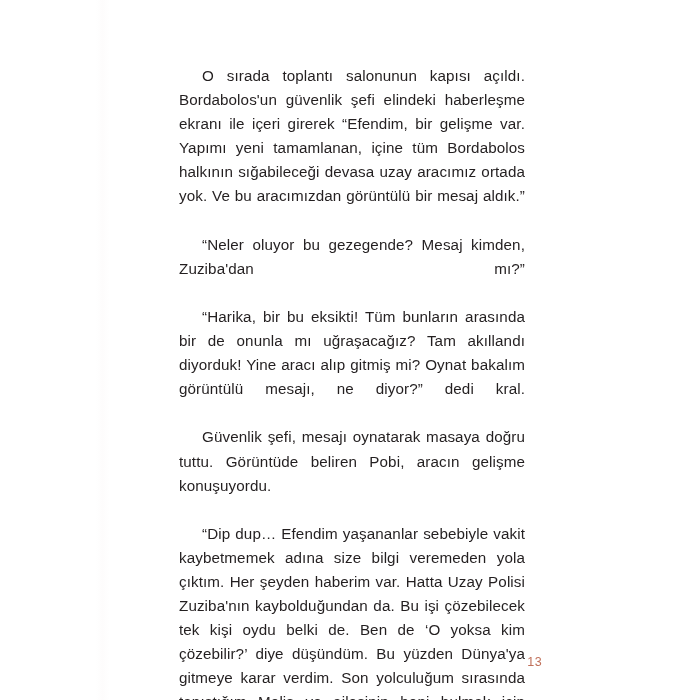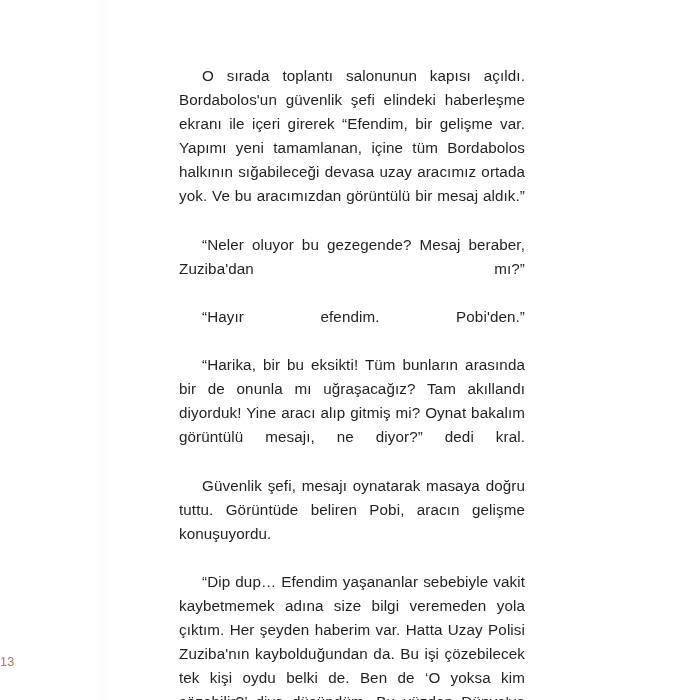--- a/index.html
+++ b/index.html
@@ -60,40 +60,39 @@
     content: "";
     display: inline-block;
     width: 100%;
   }
 
   .page-number {
     position: absolute;
     left: 0;
     top: 654px;
     width: 700px;
-    text-align: left;
+    text-align: right;
     padding-right: 158px;
     box-sizing: border-box;
     font-size: 12.5px;
     line-height: 16px;
     color: #c0705a;
     letter-spacing: 0.4px;
   }
 </style>
 </head>
 <body>
 
 <div class="page">
 
   <div class="gutter-band"></div>
 
   <div class="text-block">
     <p class="para">O sırada toplantı salonunun kapısı açıldı. Bordabolos'un güvenlik şefi elindeki haberleşme ekranı ile içeri girerek “Efendim, bir gelişme var. Yapımı yeni tamamlanan, içine tüm Bordabolos halkının sığabileceği devasa uzay aracımız ortada yok. Ve bu aracımızdan görüntülü bir mesaj aldık.”</p>
-    <p class="para">“Neler oluyor bu gezegende? Mesaj beraber, Zuziba'dan mı?”</p>
-    <p class="para">“Hayır efendim. Pobi'den.”</p>
+    <p class="para">“Neler oluyor bu gezegende? Mesaj kimden, Zuziba'dan mı?”</p>
     <p class="para">“Harika, bir bu eksikti! Tüm bunların arasında bir de onunla mı uğraşacağız? Tam akıllandı diyorduk! Yine aracı alıp gitmiş mi? Oynat bakalım görüntülü mesajı, ne diyor?” dedi kral.</p>
     <p class="para">Güvenlik şefi, mesajı oynatarak masaya doğru tuttu. Görüntüde beliren Pobi, aracın gelişme konuşuyordu.</p>
     <p class="para">“Dip dup… Efendim yaşananlar sebebiyle vakit kaybetmemek adına size bilgi veremeden yola çıktım. Her şeyden haberim var. Hatta Uzay Polisi Zuziba'nın kaybolduğundan da. Bu işi çözebilecek tek kişi oydu belki de. Ben de ‘O yoksa kim çözebilir?’ diye düşündüm. Bu yüzden Dünya'ya gitmeye karar verdim. Son yolculuğum sırasında tanıştığım Melis ve ailesinin beni bulmak için yaptığı planları biliyorsunuz. Zuziba ile beraber hareket edip çok başarılı olmuşlardı. Onlardan destek alabileceğimizi düşündüm. Benim aracıma</p>
   </div>
 
   <div class="page-number">13</div>
 
 </div>
 
 </body></html>

